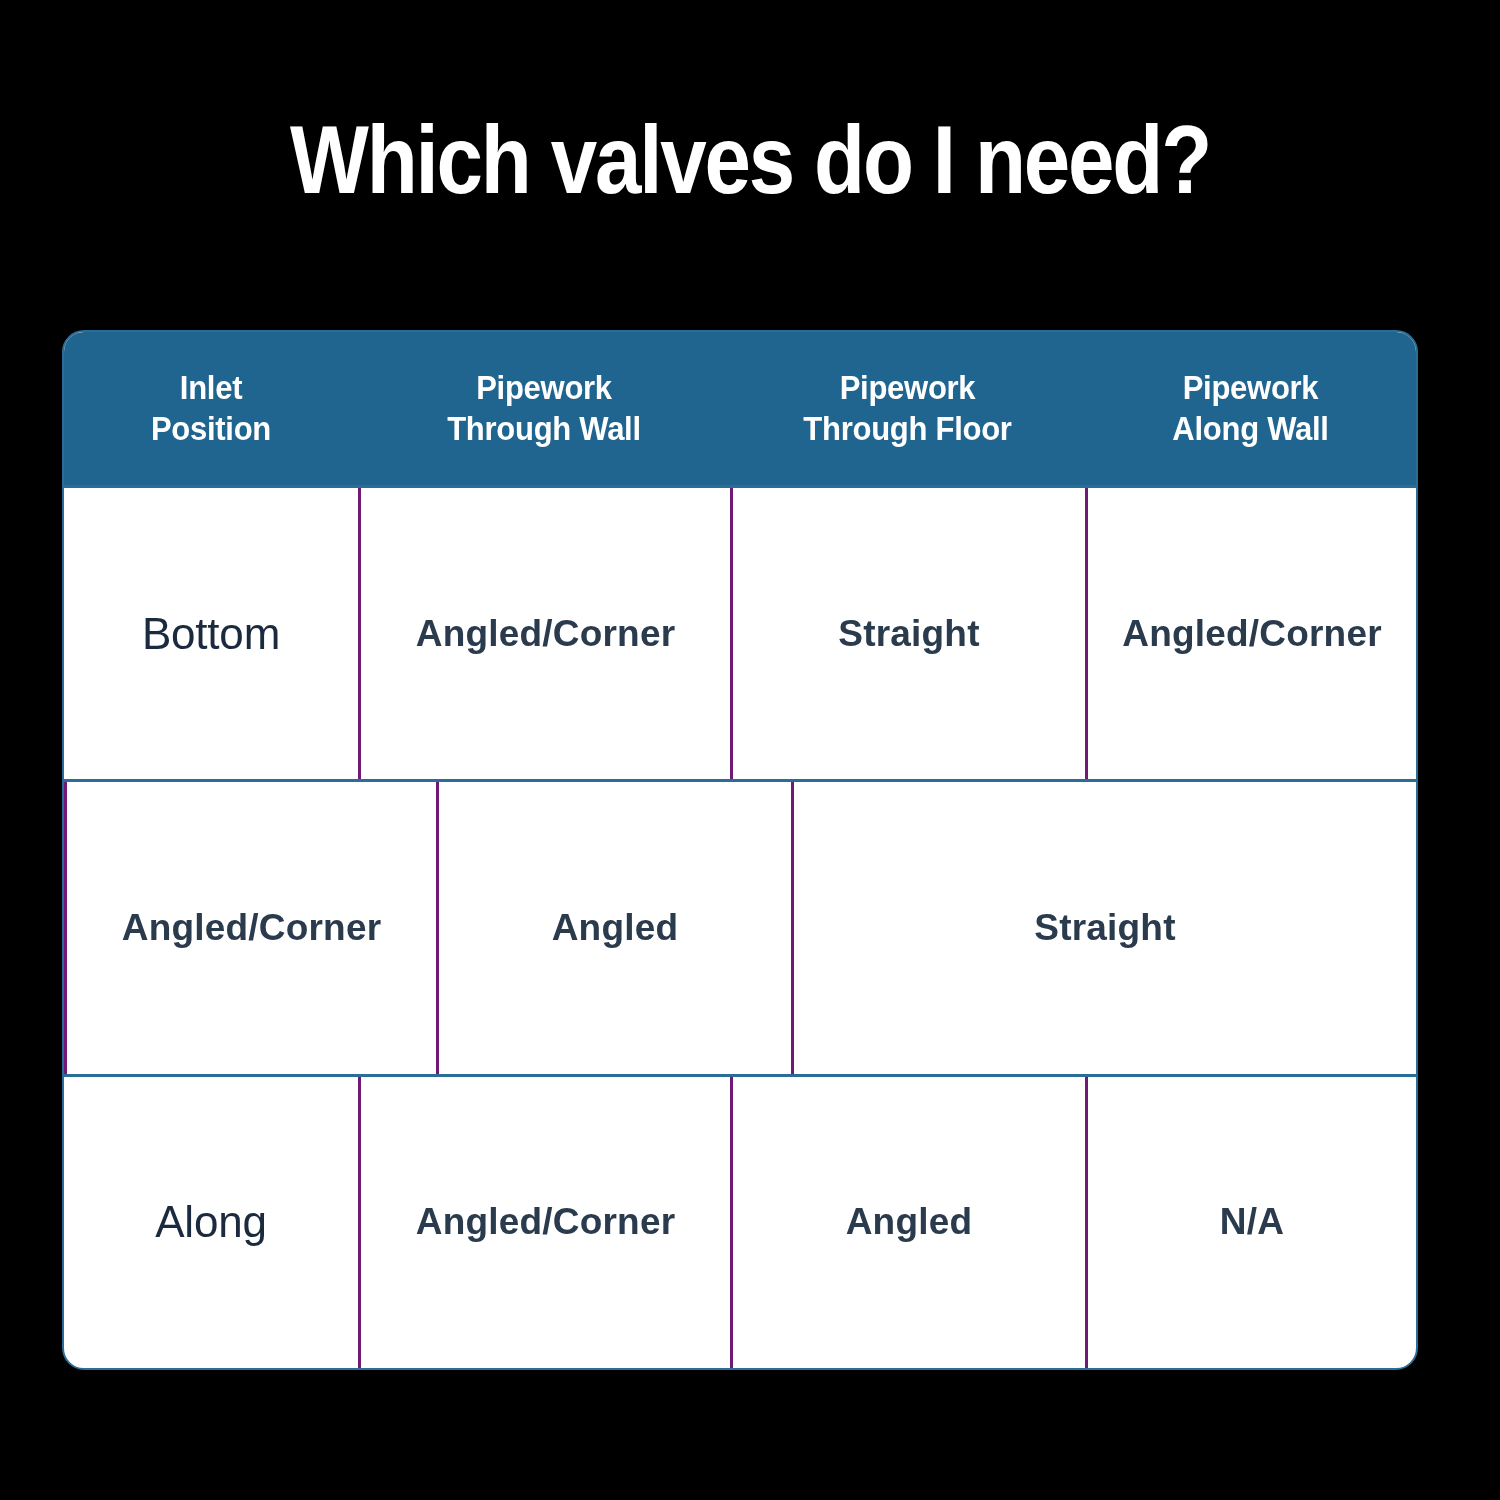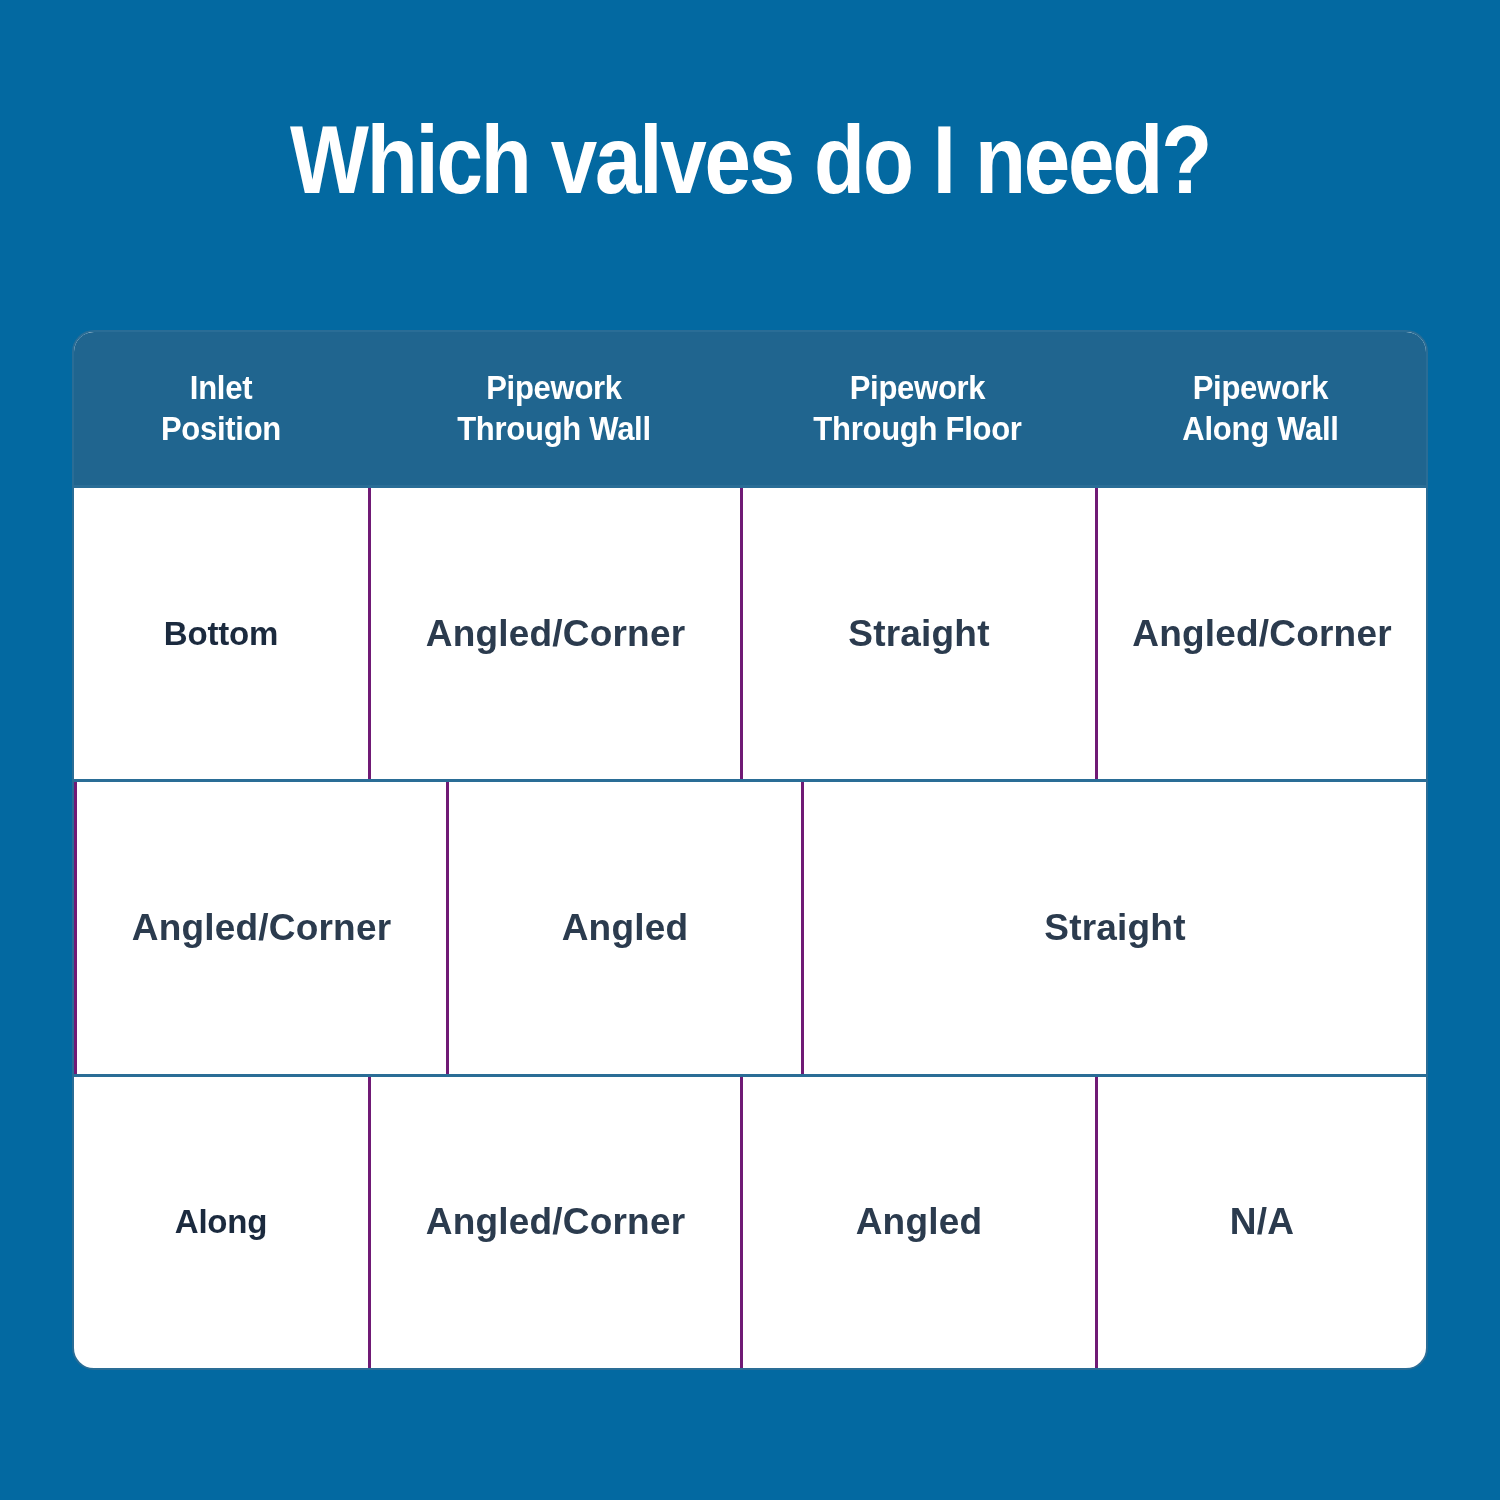--- a/index.html
+++ b/index.html
@@ -5,21 +5,21 @@
   * { margin:0; padding:0; box-sizing:border-box; }
   html, body {
     width:1500px; height:1500px;
     background:#1b2a3e;
     font-family:"Liberation Sans", sans-serif;
     overflow:hidden;
   }
   #canvas {
     position:relative;
     width:1500px; height:1500px;
-    background:#0369a1;
+    background:#000000;
   }
 
   
   #page-title {
     position:absolute;
     left:0; top:112px;
     width:1500px;
     text-align:center;
     color:#ffffff;
     font-size:96px;
@@ -27,21 +27,21 @@
     letter-spacing:-2.5px;
     line-height:1.0;
     transform:scaleX(0.87);
     transform-origin:center top;
     white-space:nowrap;
   }
 
   
   #valve-table {
     position:absolute;
-    left:72px; top:330px;
+    left:62px; top:330px;
     width:1356px; height:1040px;
     background:#ffffff;
     border:2px solid #2a6d96;
     border-radius:22px;
     overflow:hidden;
     display:flex;
     flex-direction:column;
   }
 
   
@@ -82,23 +82,23 @@
     text-align:center;
     border-left:3px solid #701a75;
     font-size:37px;
     color:#2b3b4e;
     font-weight:bold;
     letter-spacing:0.2px;
     white-space:nowrap;
   }
   .cell.first {
     border-left:none;
-    font-weight:bold;
+    font-weight:normal;
     color:#1b2a3e;
-    font-size:33px;
+    font-size:44px;
     letter-spacing:-0.2px;
   }
 
   
   .col-0 { flex:0 0 294px; }
   .col-1 { flex:0 0 372px; }
   .col-2 { flex:0 0 355px; }
   .col-3 { flex:1 1 auto; }
 </style>
 </head>

